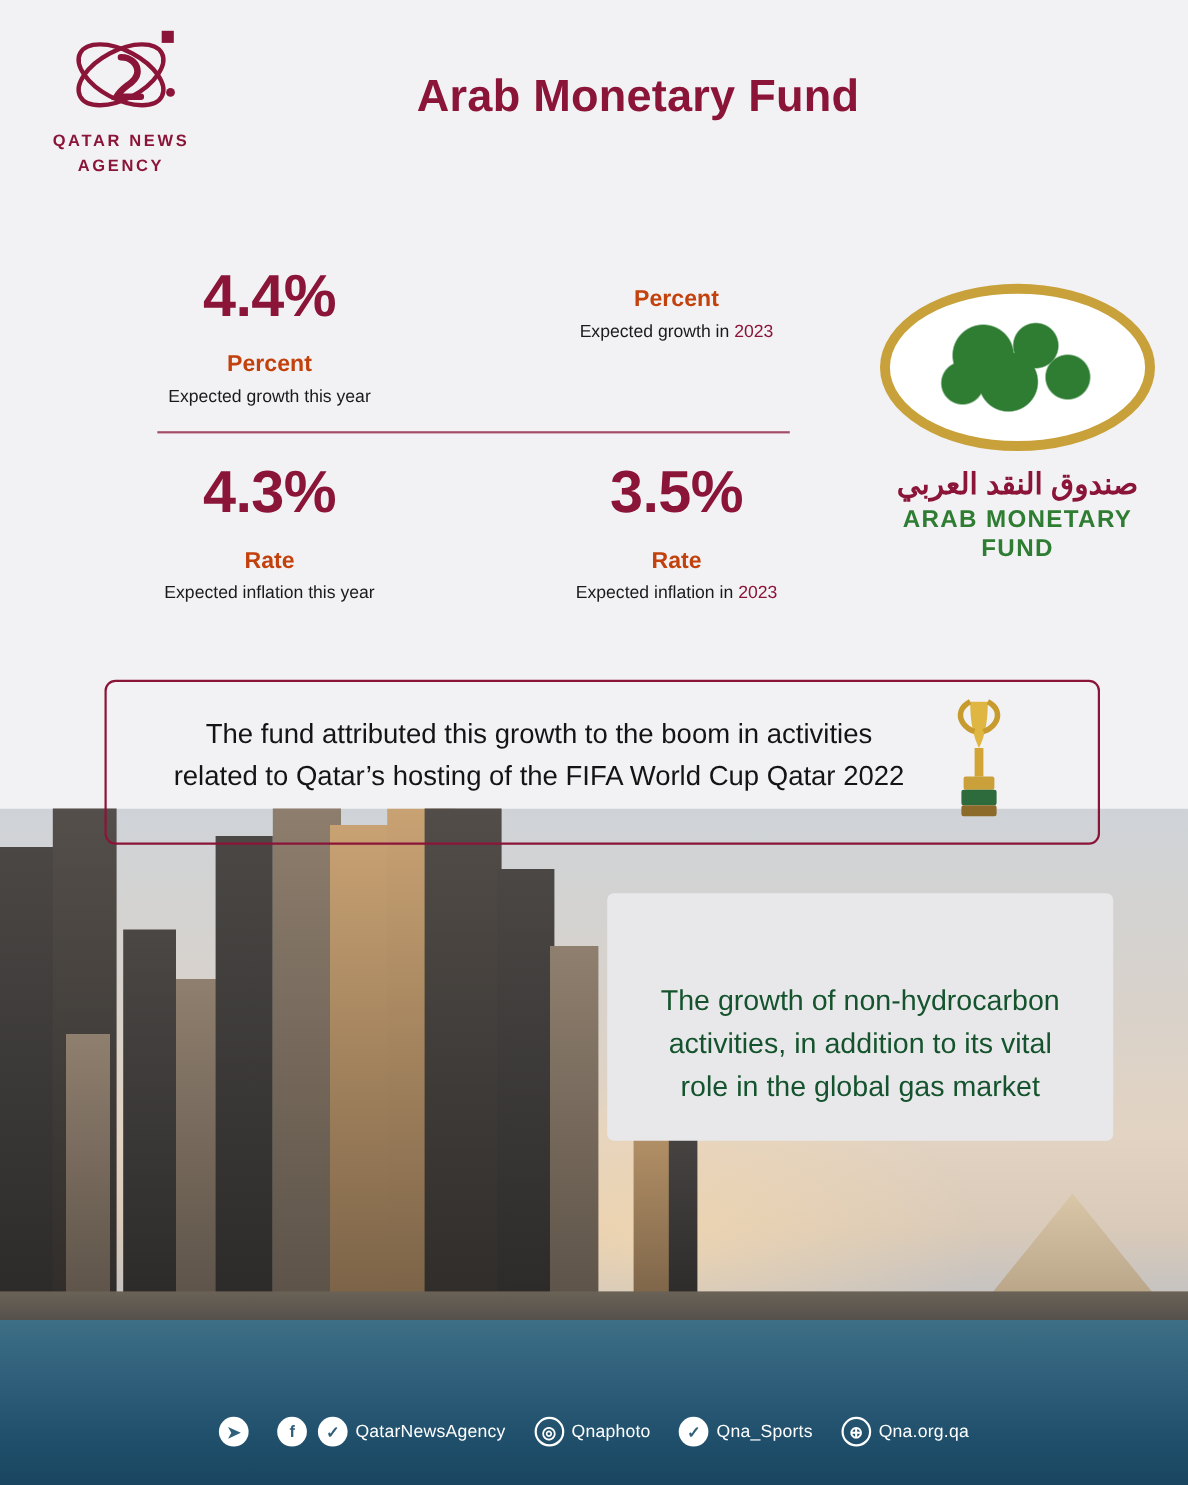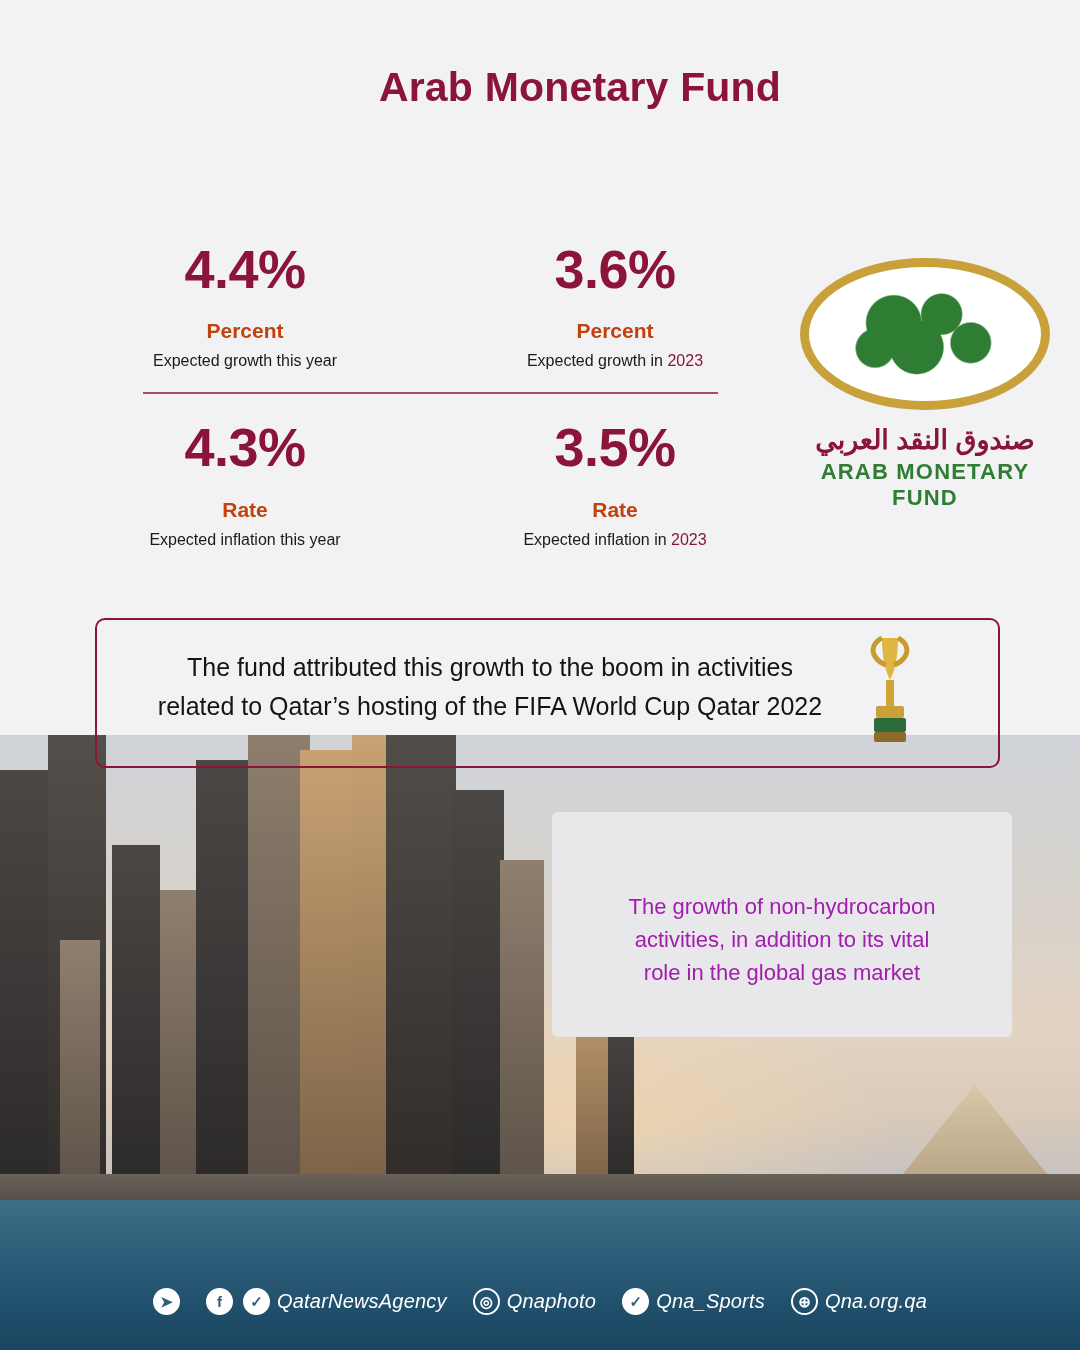--- a/index.html
+++ b/index.html
@@ -117,58 +117,74 @@
     clip-path:polygon(50% 0,100% 100%,0 100%);
   }
 
   
   .panel {
     position:absolute; left:552px; top:812px; width:460px; height:225px;
     background:#e8e8ea; border-radius:6px;
   }
   .panel-text {
     position:absolute; left:572px; top:890px; width:420px;
-    text-align:center; font-size:22px; line-height:1.5; color:#a21caf;
+    text-align:center; font-size:26px; line-height:1.5; color:#14532d;
   }
 
   
   .social {
     position:absolute; left:0; bottom:35px; width:1080px;
     display:flex; justify-content:center; align-items:center; gap:0;
     color:#ffffff; font-size:16px;
   }
   .soc-group { display:flex; align-items:center; gap:7px; margin-right:26px; }
   .circ {
     width:27px; height:27px; border-radius:50%;
     background:#ffffff; color:#2f5f7a;
     display:flex; align-items:center; justify-content:center;
     font-size:15px; font-weight:bold;
   }
   .circ.outline { background:transparent; border:2px solid #ffffff; color:#ffffff; }
-  .soc-label { color:#ffffff; font-size:20px; letter-spacing:.2px;font-style:italic; }
+  .soc-label { color:#ffffff; font-size:16px; letter-spacing:.2px; }
 </style>
 </head>
 <body>
 
 <div id="page">
 
+  <div class="logo-block">
+    <div class="logo-mark">
+      <svg width="118" height="92" viewBox="0 0 118 92">
+        <g fill="none" stroke="#8b1538" stroke-width="4">
+          <ellipse cx="59" cy="46" rx="42" ry="22" transform="rotate(-28 59 46)"></ellipse>
+          <ellipse cx="59" cy="46" rx="42" ry="22" transform="rotate(28 59 46)"></ellipse>
+        </g>
+        <path d="M59 30c9 0 15 6 15 13 0 10-14 13-19 23h22" fill="none" stroke="#8b1538" stroke-width="6" stroke-linecap="round"></path>
+        <rect x="96" y="6" width="11" height="11" fill="#8b1538"></rect>
+        <circle cx="104" cy="62" r="4" fill="#8b1538"></circle>
+      </svg>
+    </div>
+    <div class="logo-text">
+      <div>QATAR NEWS</div>
+      <div>AGENCY</div>
+    </div>
+  </div>
 
   <div class="headline">
     <div>Arab Monetary Fund</div>
   </div>
 
   <div class="stats">
     <div class="stat-row">
       <div class="stat-cell">
         <div class="stat-value">4.4%</div>
         <div class="stat-unit">Percent</div>
         <div class="stat-desc"><span>Expected growth this year</span><span class="yr"></span></div>
       </div>
       <div class="stat-cell">
-        <div class="stat-value">3.6%</div>
         <div class="stat-unit">Percent</div>
         <div class="stat-desc"><span>Expected growth in </span><span class="yr">2023</span></div>
       </div>
     </div>
 
     <div class="divider"></div>
 
     <div class="stat-row">
       <div class="stat-cell">
         <div class="stat-value">4.3%</div>

